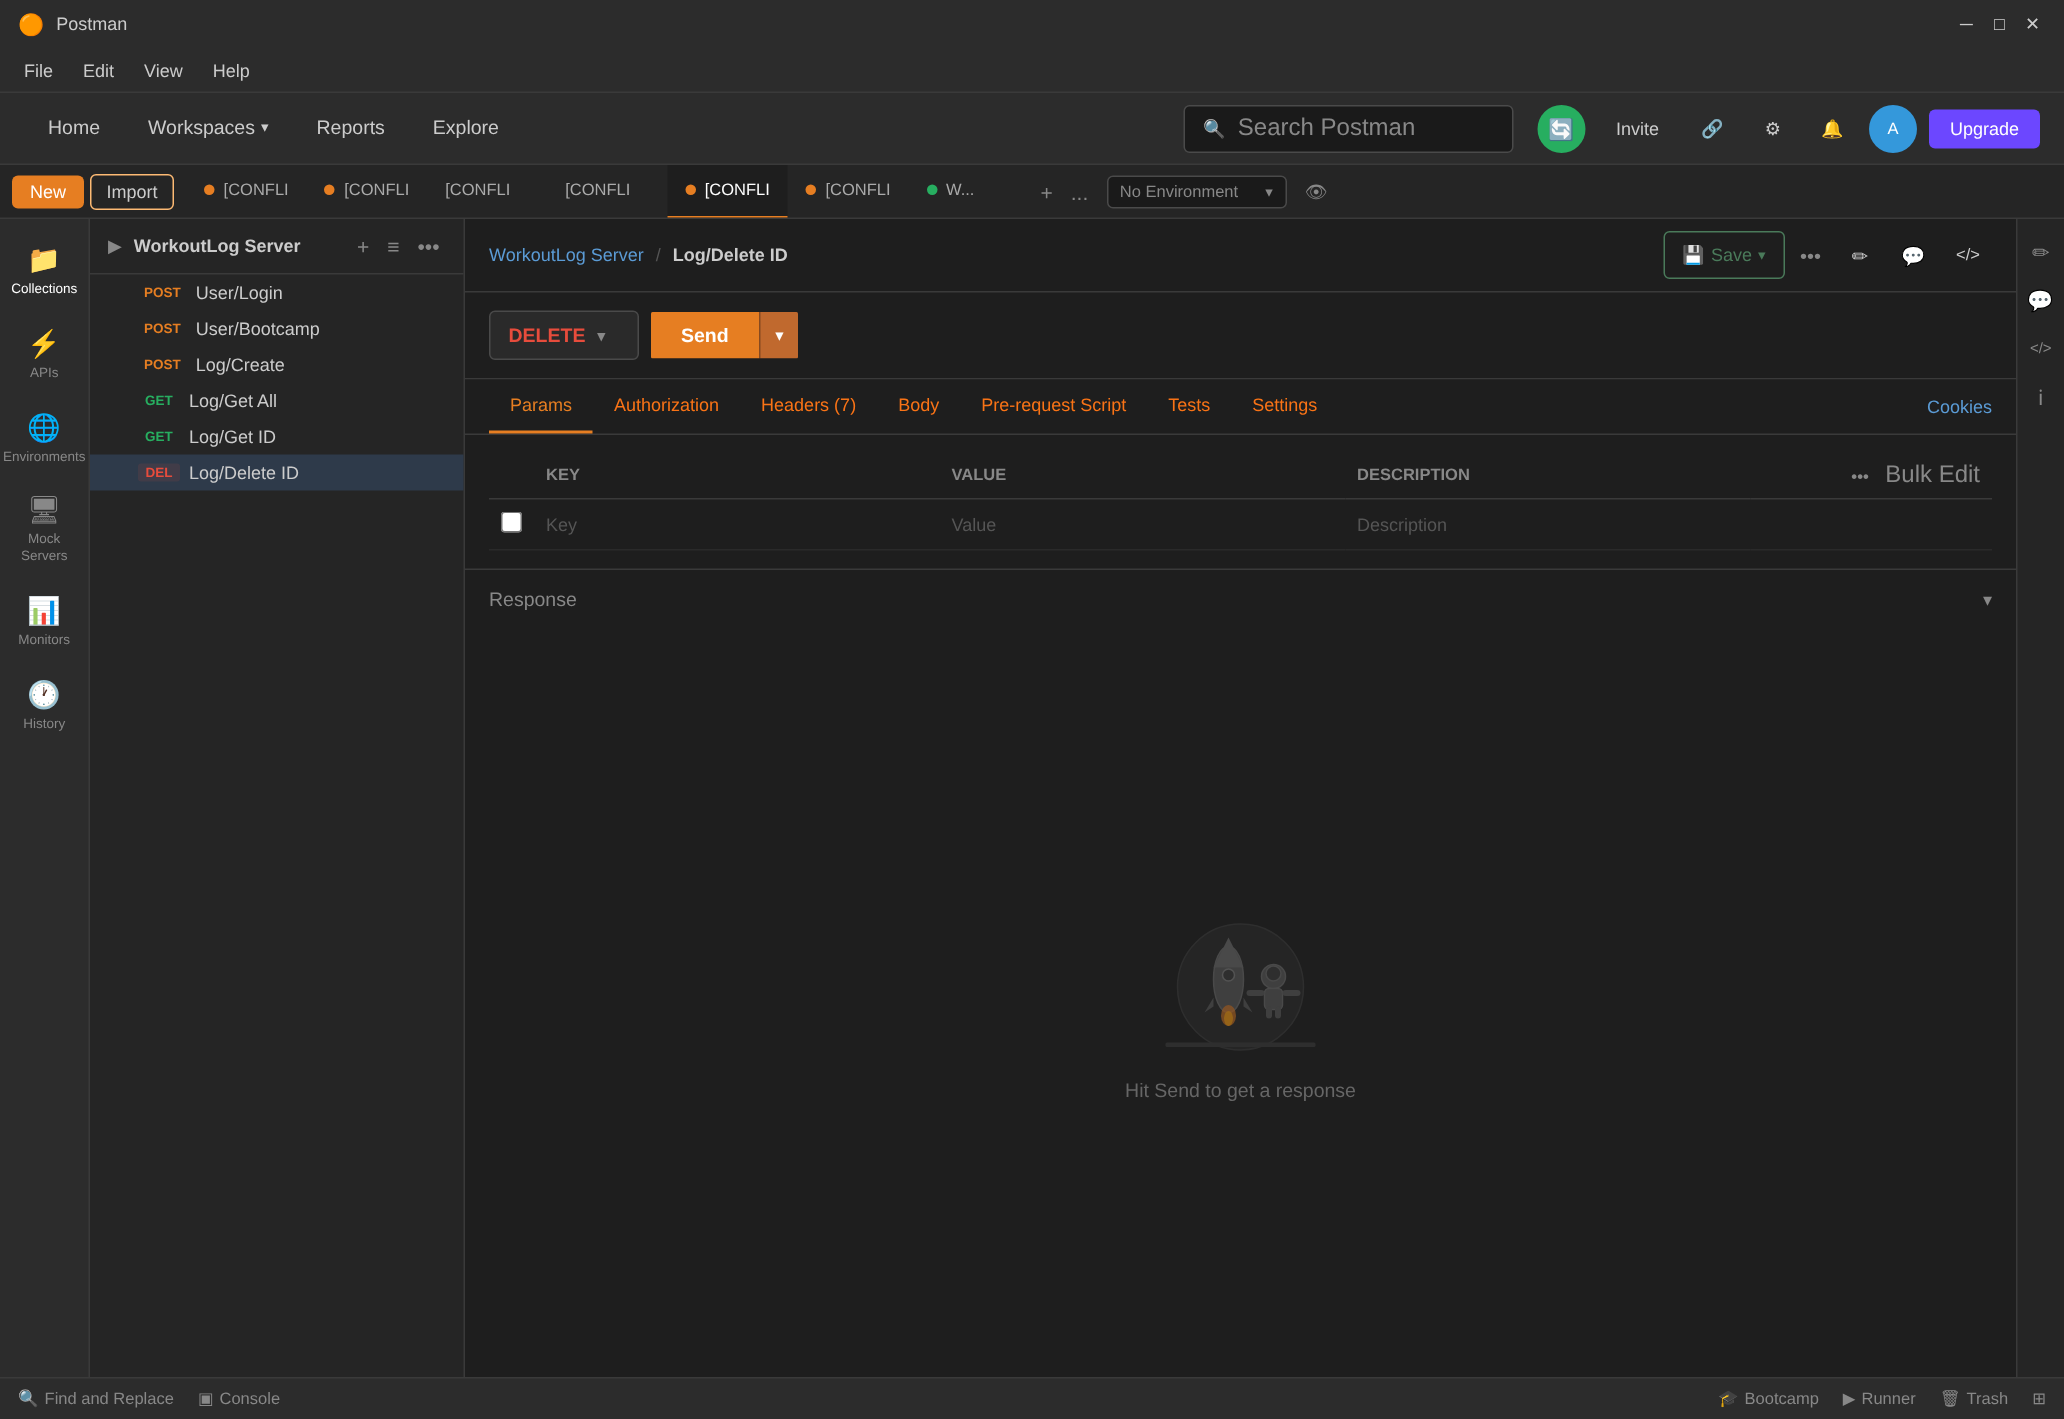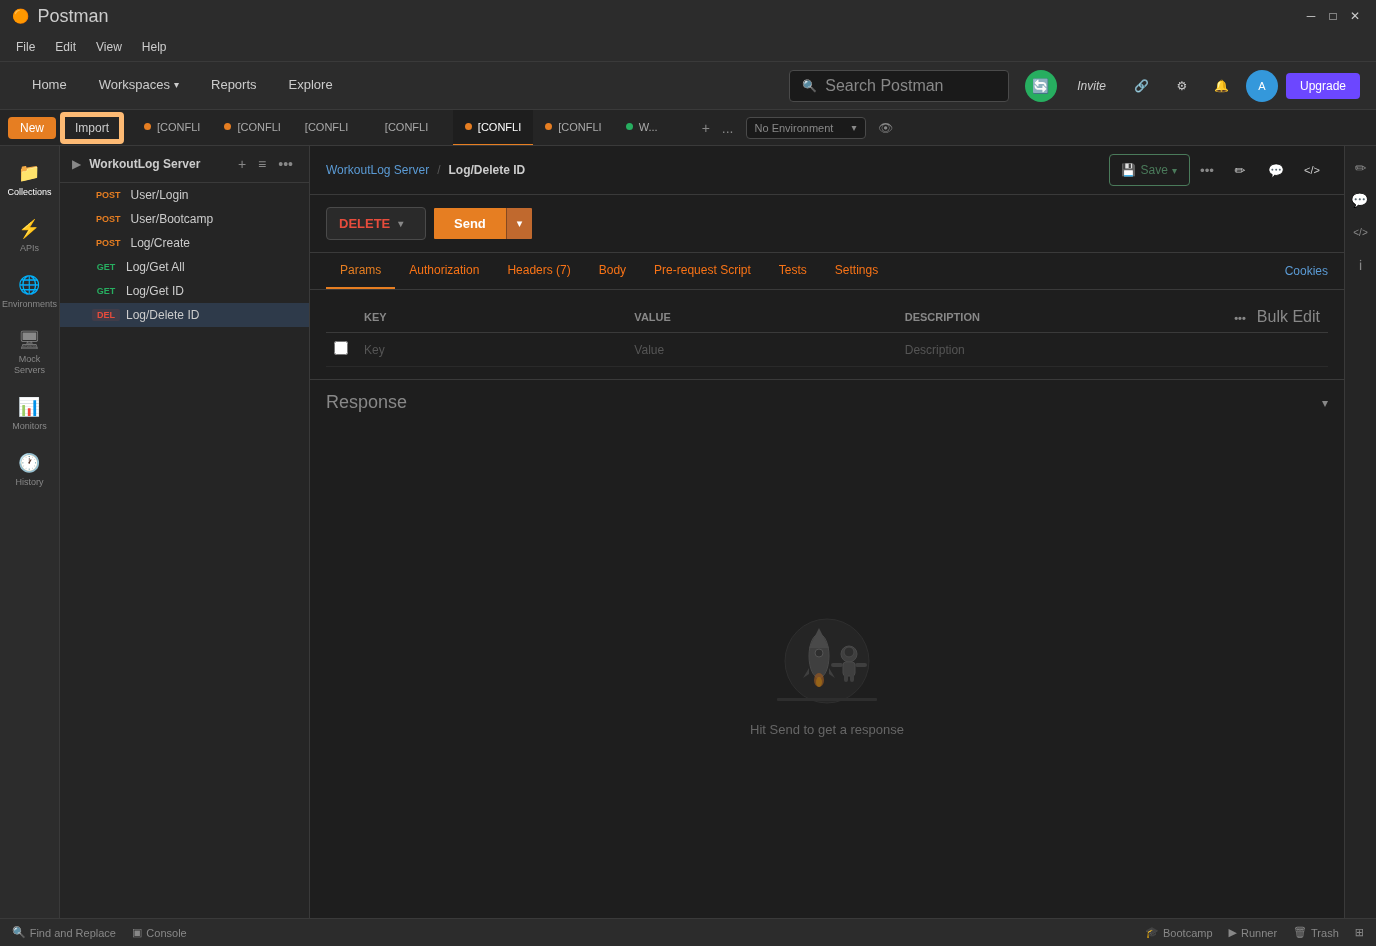--- a/index.html
+++ b/index.html
@@ -9,21 +9,21 @@
     .title-bar {
       background: #2c2c2c;
       height: 32px;
       display: flex;
       align-items: center;
       padding: 0 12px;
       justify-content: space-between;
       -webkit-app-region: drag;
     }
     .title-bar-left { display: flex; align-items: center; gap: 8px; }
-    .title-bar-title { font-size: 18px; color: #ccc; }
+    .title-bar-title { font-size: 12px; color: #ccc; }
     .title-bar-controls { display: flex; gap: 4px; }
     .title-bar-btn { width: 18px; height: 18px; background: none; border: none; color: #ccc; cursor: pointer; font-size: 12px; display: flex; align-items: center; justify-content: center; }
 
     
     .menu-bar {
       background: #2c2c2c;
       height: 30px;
       display: flex;
       align-items: center;
       padding: 0 8px;
@@ -50,38 +50,38 @@
       border-radius: 4px;
       padding: 6px 12px;
       display: flex;
       align-items: center;
       gap: 8px;
       width: 220px;
       cursor: pointer;
     }
     .search-bar-text { color: #888; font-size: 16px; }
     .top-nav-right { display: flex; align-items: center; gap: 8px; margin-left: 16px; }
-    .top-nav-btn { padding: 6px 12px; border-radius: 4px; cursor: pointer; font-size: 12px; color: #ccc; background: none; border: none; font-style: italic; }
+    .top-nav-btn { padding: 6px 12px; border-radius: 4px; cursor: pointer; font-size: 12px; color: #ccc; background: none; border: none; }
     .upgrade-btn { background: #6c47ff; color: #fff; border-radius: 4px; padding: 6px 14px; font-size: 12px; cursor: pointer; border: none; }
     .icon-btn { width: 32px; height: 32px; display: flex; align-items: center; justify-content: center; cursor: pointer; color: #ccc; border-radius: 4px; }
     .status-dot { width: 32px; height: 32px; background: #27ae60; border-radius: 50%; display: flex; align-items: center; justify-content: center; }
 
     
     .tabs-bar {
       background: #252525;
       height: 36px;
       display: flex;
       align-items: center;
       padding: 0 8px;
       gap: 0;
       border-bottom: 1px solid #3a3a3a;
       overflow: hidden;
     }
     .new-btn { background: #e67e22; color: #fff; border: none; border-radius: 4px; padding: 4px 12px; font-size: 12px; cursor: pointer; margin-right: 4px; }
-    .import-btn { background: none; color: #ccc; border: 5px solid #fdba74; border-radius: 4px; padding: 4px 10px; font-size: 12px; cursor: pointer; margin-right: 8px; }
+    .import-btn { background: none; color: #ccc; border: 1px solid #fdba74; border-radius: 4px; padding: 4px 10px; font-size: 12px; cursor: pointer; margin-right: 8px; }
     .tab {
       padding: 0 12px;
       height: 36px;
       display: flex;
       align-items: center;
       gap: 6px;
       cursor: pointer;
       color: #aaa;
       border-bottom: 2px solid transparent;
       font-size: 11px;
@@ -283,21 +283,21 @@
     .rs-icon { width: 28px; height: 28px; display: flex; align-items: center; justify-content: center; cursor: pointer; color: #888; border-radius: 4px; font-size: 14px; }
 
     
     .response-section {
       padding: 12px 16px;
       border-top: 1px solid #3a3a3a;
       display: flex;
       align-items: center;
       gap: 8px;
     }
-    .response-label { color: #888; font-size: 18px; }
+    .response-label { color: #888; font-size: 13px; }
     .response-chevron { margin-left: auto; color: #888; }
 
     
     .empty-response {
       flex: 1;
       display: flex;
       flex-direction: column;
       align-items: center;
       justify-content: center;
       gap: 16px;

